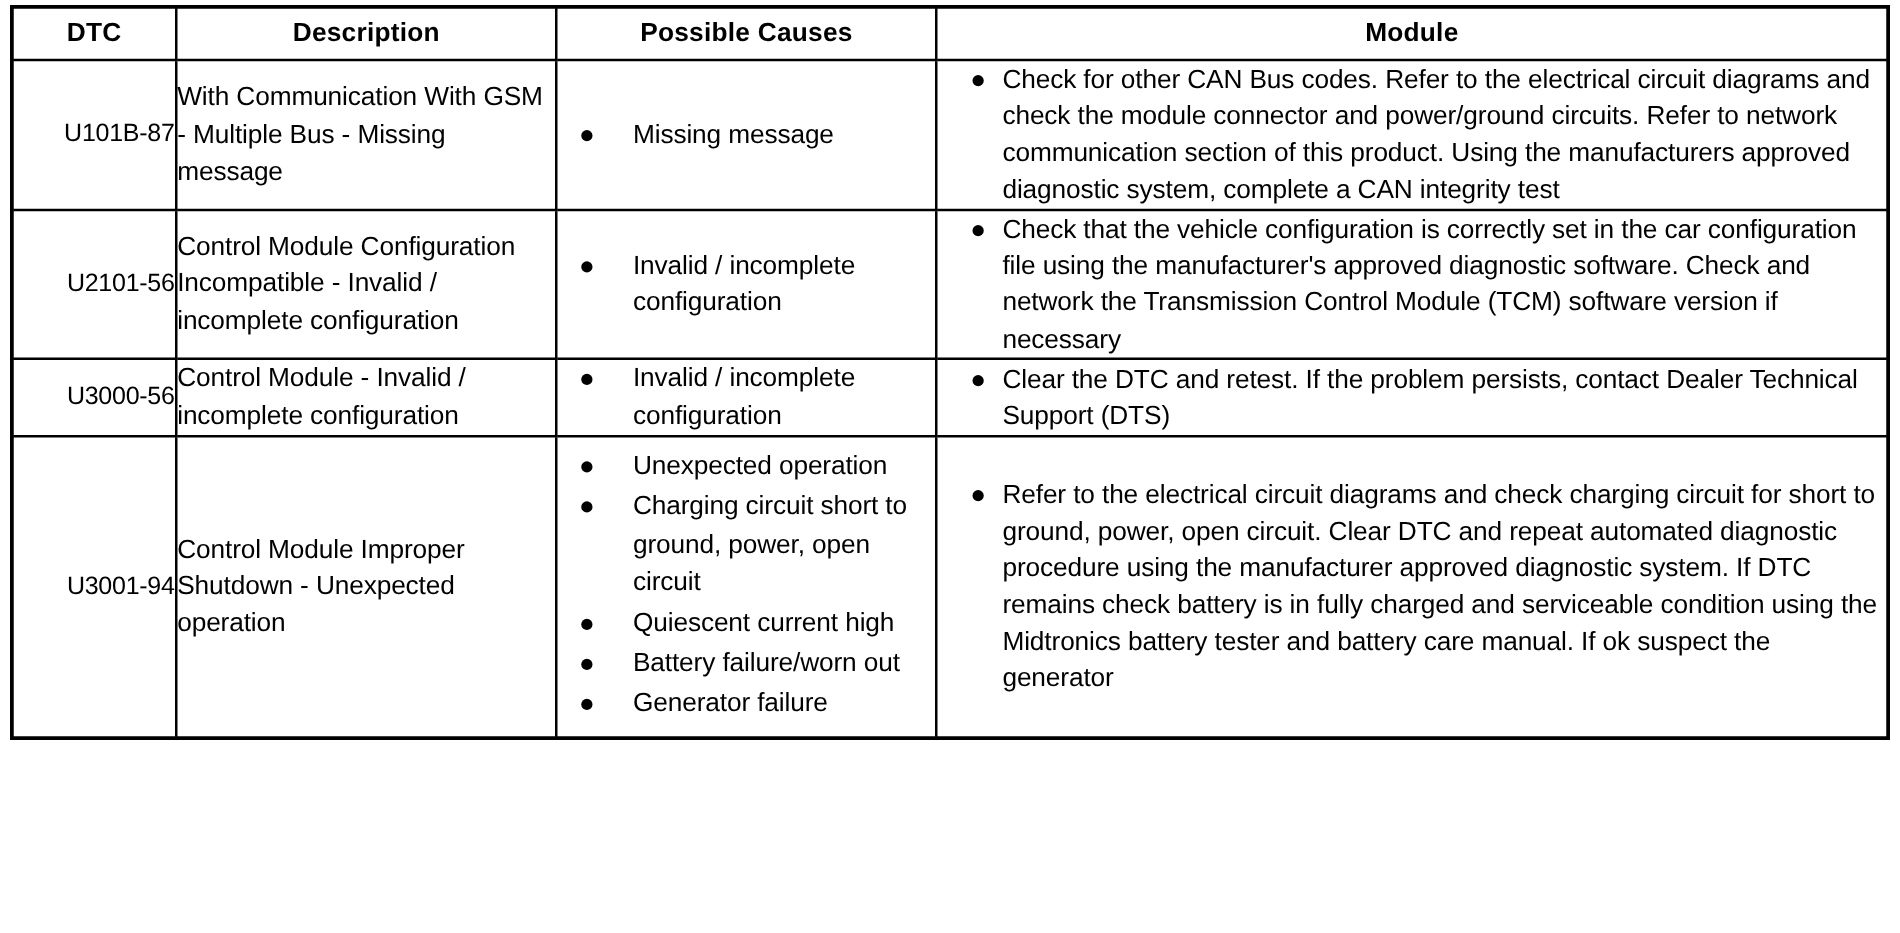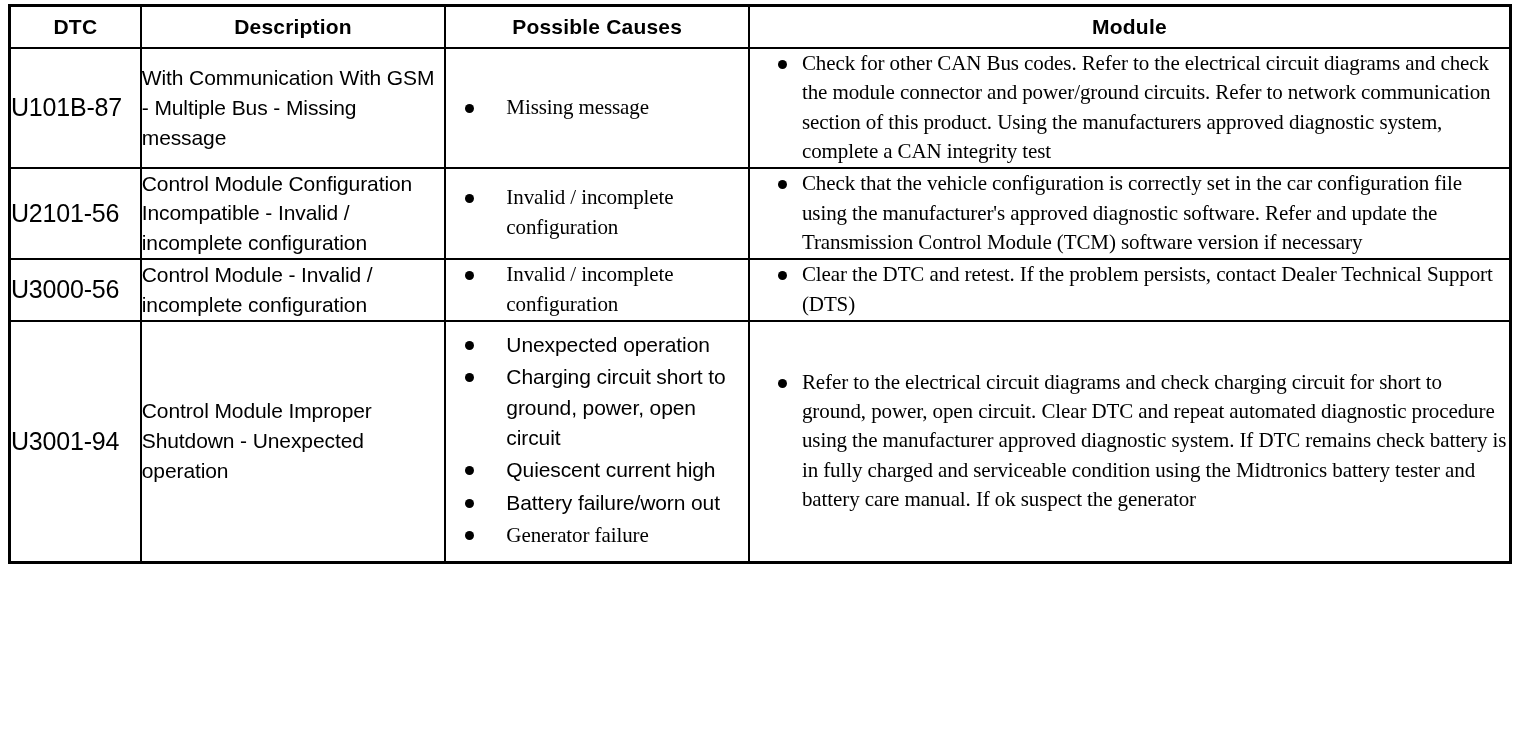--- a/index.html
+++ b/index.html
@@ -45,22 +45,22 @@
   thead th {
     text-align: center;
     font-weight: bold;
     font-size: 21px;
     height: 40px;
     line-height: 40px;
     letter-spacing: 0.2px;
   }
 
   td.dtc-cell {
-    text-align: left;
-    font-size: 25px;
+    text-align: right;
+    font-size: 20px;
     padding: 4px 6px 4px 9px;
     white-space: nowrap;
     letter-spacing: -0.2px;
   }
 
   td.desc-cell {
     font-size: 21px;
     line-height: 1.42;
     padding: 6px 8px 6px 9px;
     letter-spacing: -0.1px;
@@ -79,21 +79,21 @@
 
   ul.bullets > li {
     position: relative;
     padding-left: 60px;
     font-size: 21px;
     line-height: 1.42;
     letter-spacing: -0.1px;
     margin: 0 0 1px 0;
   }
 
-  ul.bullets > li:last-child { margin-bottom: 0; font-family: Liberation Serif, serif; }
+  ul.bullets > li:last-child { margin-bottom: 0; }
 
   ul.bullets > li::before {
     content: "";
     position: absolute;
     left: 19px;
     top: 11px;
     width: 9px;
     height: 9px;
     border-radius: 50%;
     background: #000;
@@ -157,21 +157,21 @@
       <tr class="row-u2101">
         <td class="dtc-cell">U2101-56</td>
         <td class="desc-cell">Control Module Configuration Incompatible - Invalid / incomplete configuration</td>
         <td class="cause-cell">
           <ul class="bullets">
             <li>Invalid / incomplete configuration</li>
           </ul>
         </td>
         <td class="action-cell">
           <ul class="bullets">
-            <li>Check that the vehicle configuration is correctly set in the car configuration file using the manufacturer's approved diagnostic software. Refer and update the Transmission Control Module (TCM) software version if necessary</li>
+            <li>Check that the vehicle configuration is correctly set in the car configuration file using the manufacturer's approved diagnostic software. Check and network the Transmission Control Module (TCM) software version if necessary</li>
           </ul>
         </td>
       </tr>
 
       <tr class="row-u3000">
         <td class="dtc-cell">U3000-56</td>
         <td class="desc-cell">Control Module - Invalid / incomplete configuration</td>
         <td class="cause-cell">
           <ul class="bullets">
             <li>Invalid / incomplete configuration</li>

